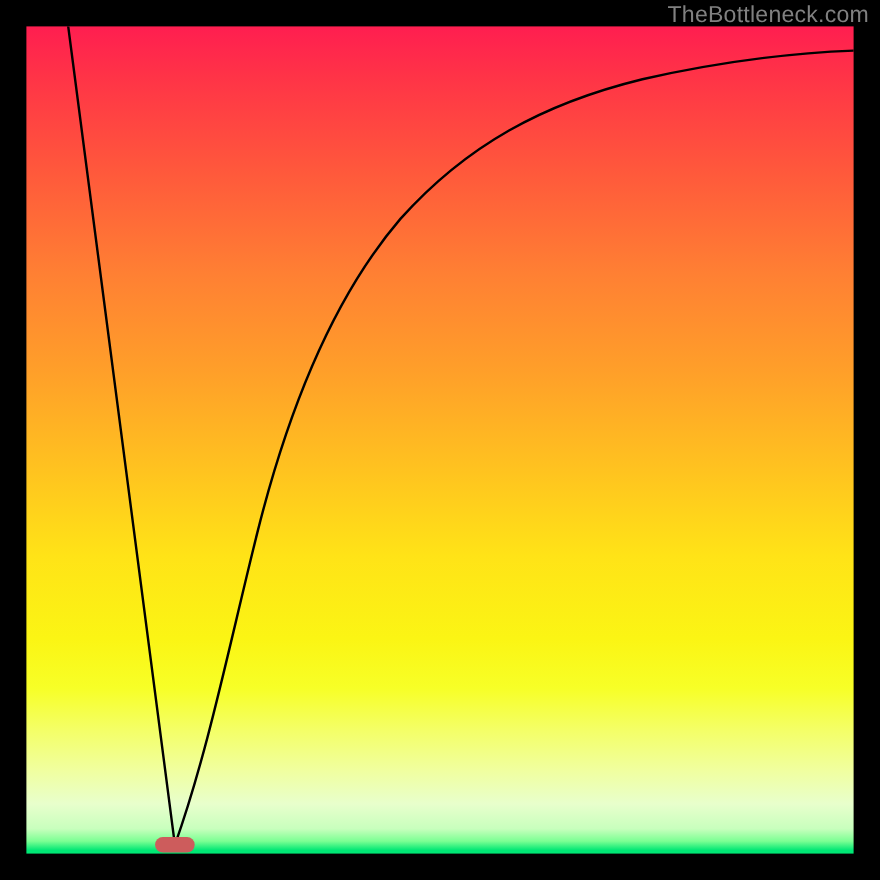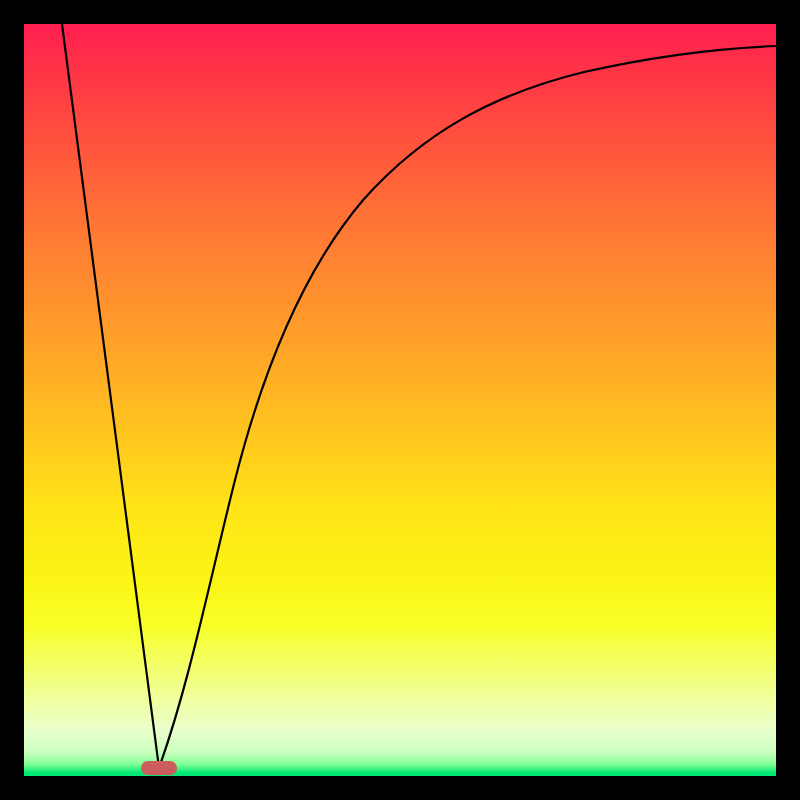--- a/index.html
+++ b/index.html
@@ -77,14 +77,15 @@
                C 165,660 185,560 210,460
                C 238,348 280,245 340,175
                C 400,108 470,70  560,48
                C 640,30 700,24 752,22" fill="none" stroke="#000000" stroke-width="2.2" stroke-linecap="round"></path>
     </svg>
 
     <div class="dot" style="left:117px;top:737px;width:36px;height:14px;background:#cd5c5c;border-radius:7px;"></div>
 
   </div>
 
+  <div class="watermark">TheBottleneck.com</div>
 
 </div>
 
 </body></html>

